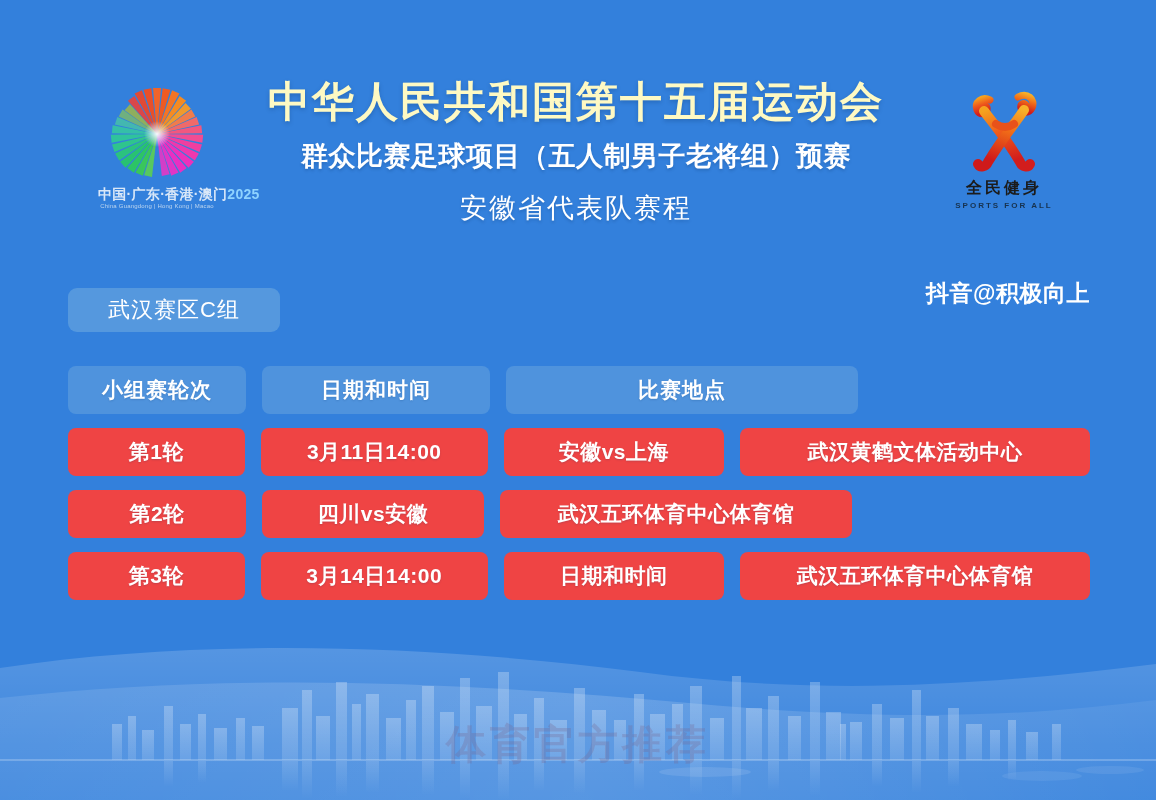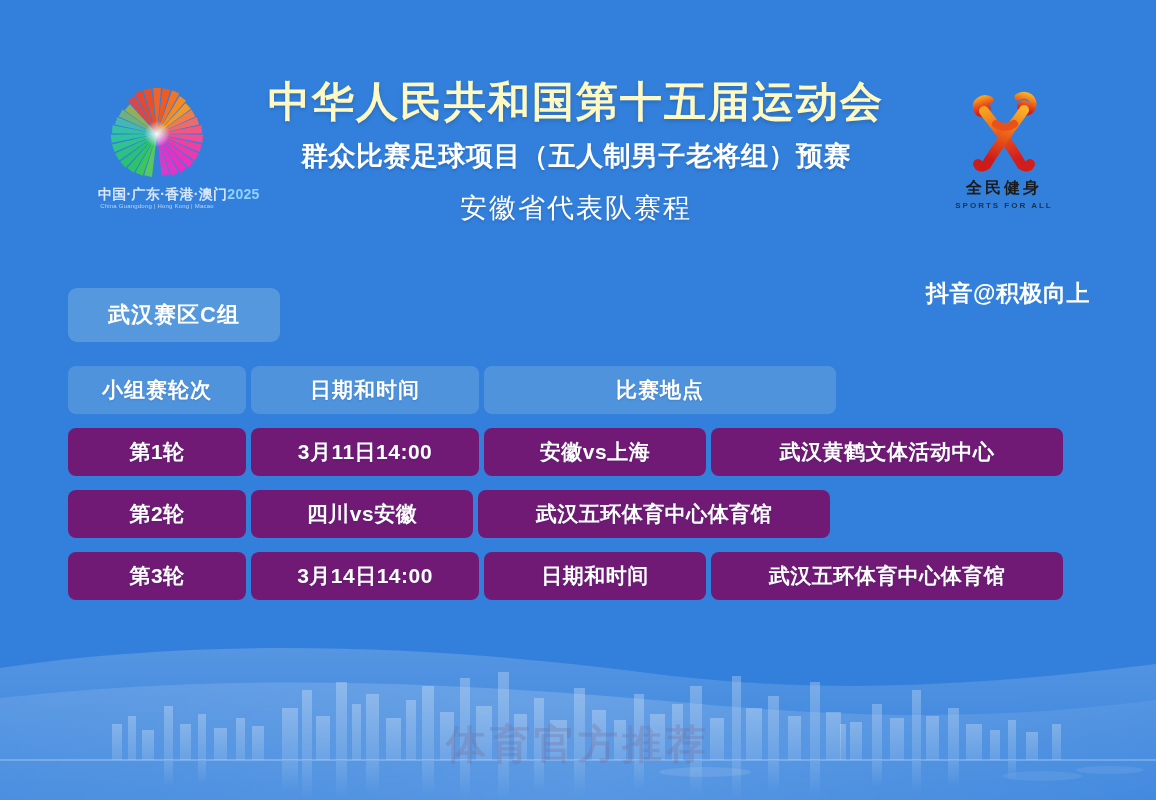--- a/index.html
+++ b/index.html
@@ -89,51 +89,51 @@
   .title-sub2 {
     margin-top: 16px;
     font-size: 27px; font-weight: 400; color: #ffffff;
     letter-spacing: 2px; white-space: nowrap;
     text-shadow: 0 2px 3px rgba(0,40,90,0.22);
   }
 
   
   .group-badge {
     position: absolute; left: 68px; top: 288px;
-    width: 212px; height: 54px;
+    width: 212px; height: 44px;
     background: #5598de;
     border-radius: 9px;
     display: flex; align-items: center; justify-content: center;
-    color: #ffffff; font-size: 22px; font-weight: 700; letter-spacing: 1px;
+    color: #ffffff; font-size: 22px; font-weight: 400; letter-spacing: 1px;
   }
   .handle {
     position: absolute; right: 66px; top: 278px;
     font-size: 23px; font-weight: 700; color: #ffffff;
     letter-spacing: .5px;
   }
 
   
   .table { position: absolute; left: 68px; top: 366px; width: 1022px; }
-  .row { display: flex; gap: 5px; }
+  .row { display: flex; gap: 16px; }
   .row + .row { margin-top: 14px; }
   .cell {
     height: 48px;
     border-radius: 8px;
     display: flex; align-items: center; justify-content: center;
     color: #ffffff; font-weight: 700;
     text-shadow: 0 1px 2px rgba(0,50,100,0.18);
     white-space: nowrap;
   }
   .c1 { width: 178px; }
   .c2 { width: 228px; }
   .c3 { width: 222px; }
   .c4 { width: 352px; }
 
   .header-row .cell { background: #4f93dd; font-size: 21px; letter-spacing: 1px; }
-  .data-row .cell   { background: #701a75; font-size: 21px; letter-spacing: .5px; text-align: right; }
+  .data-row .cell   { background: #ef4444; font-size: 21px; letter-spacing: .5px; text-align: right; }
   .data-row .c4     { font-size: 21px; }
 </style>
 </head>
 <body>
 
 <div class="poster">
 
   <div class="scenery">
     <svg viewBox="0 0 1156 180" preserveAspectRatio="none" aria-hidden="true">
       <defs>

